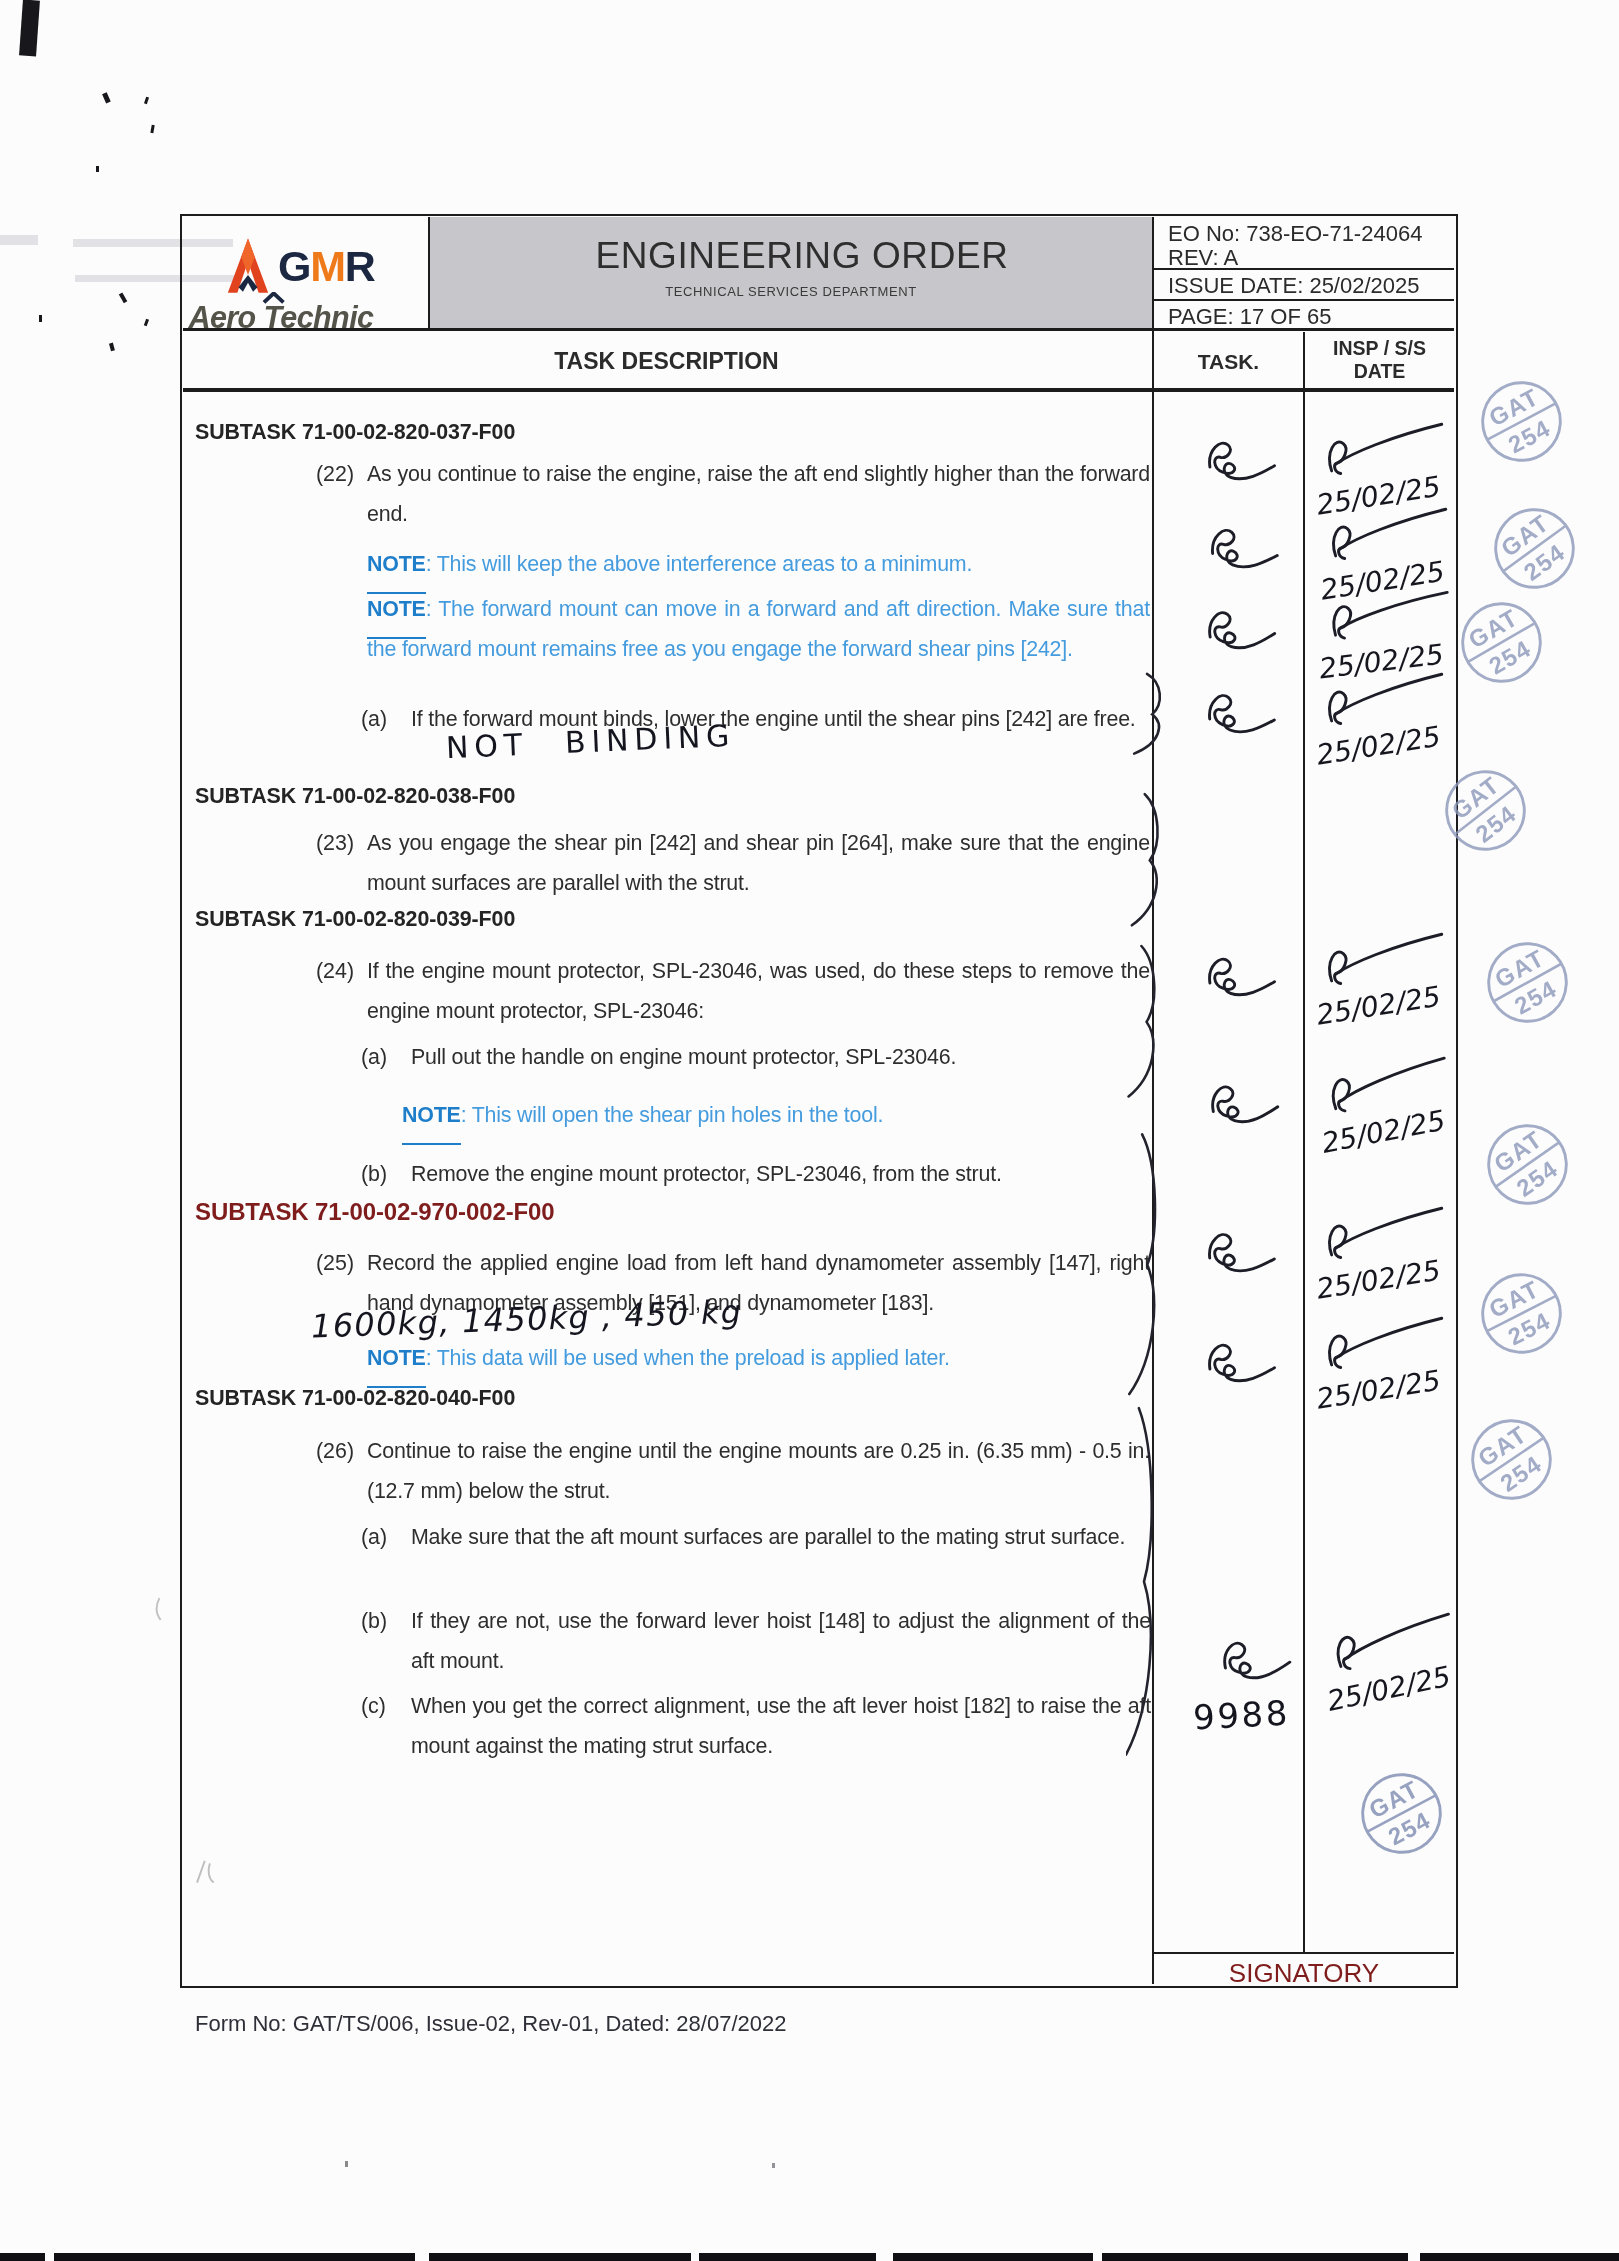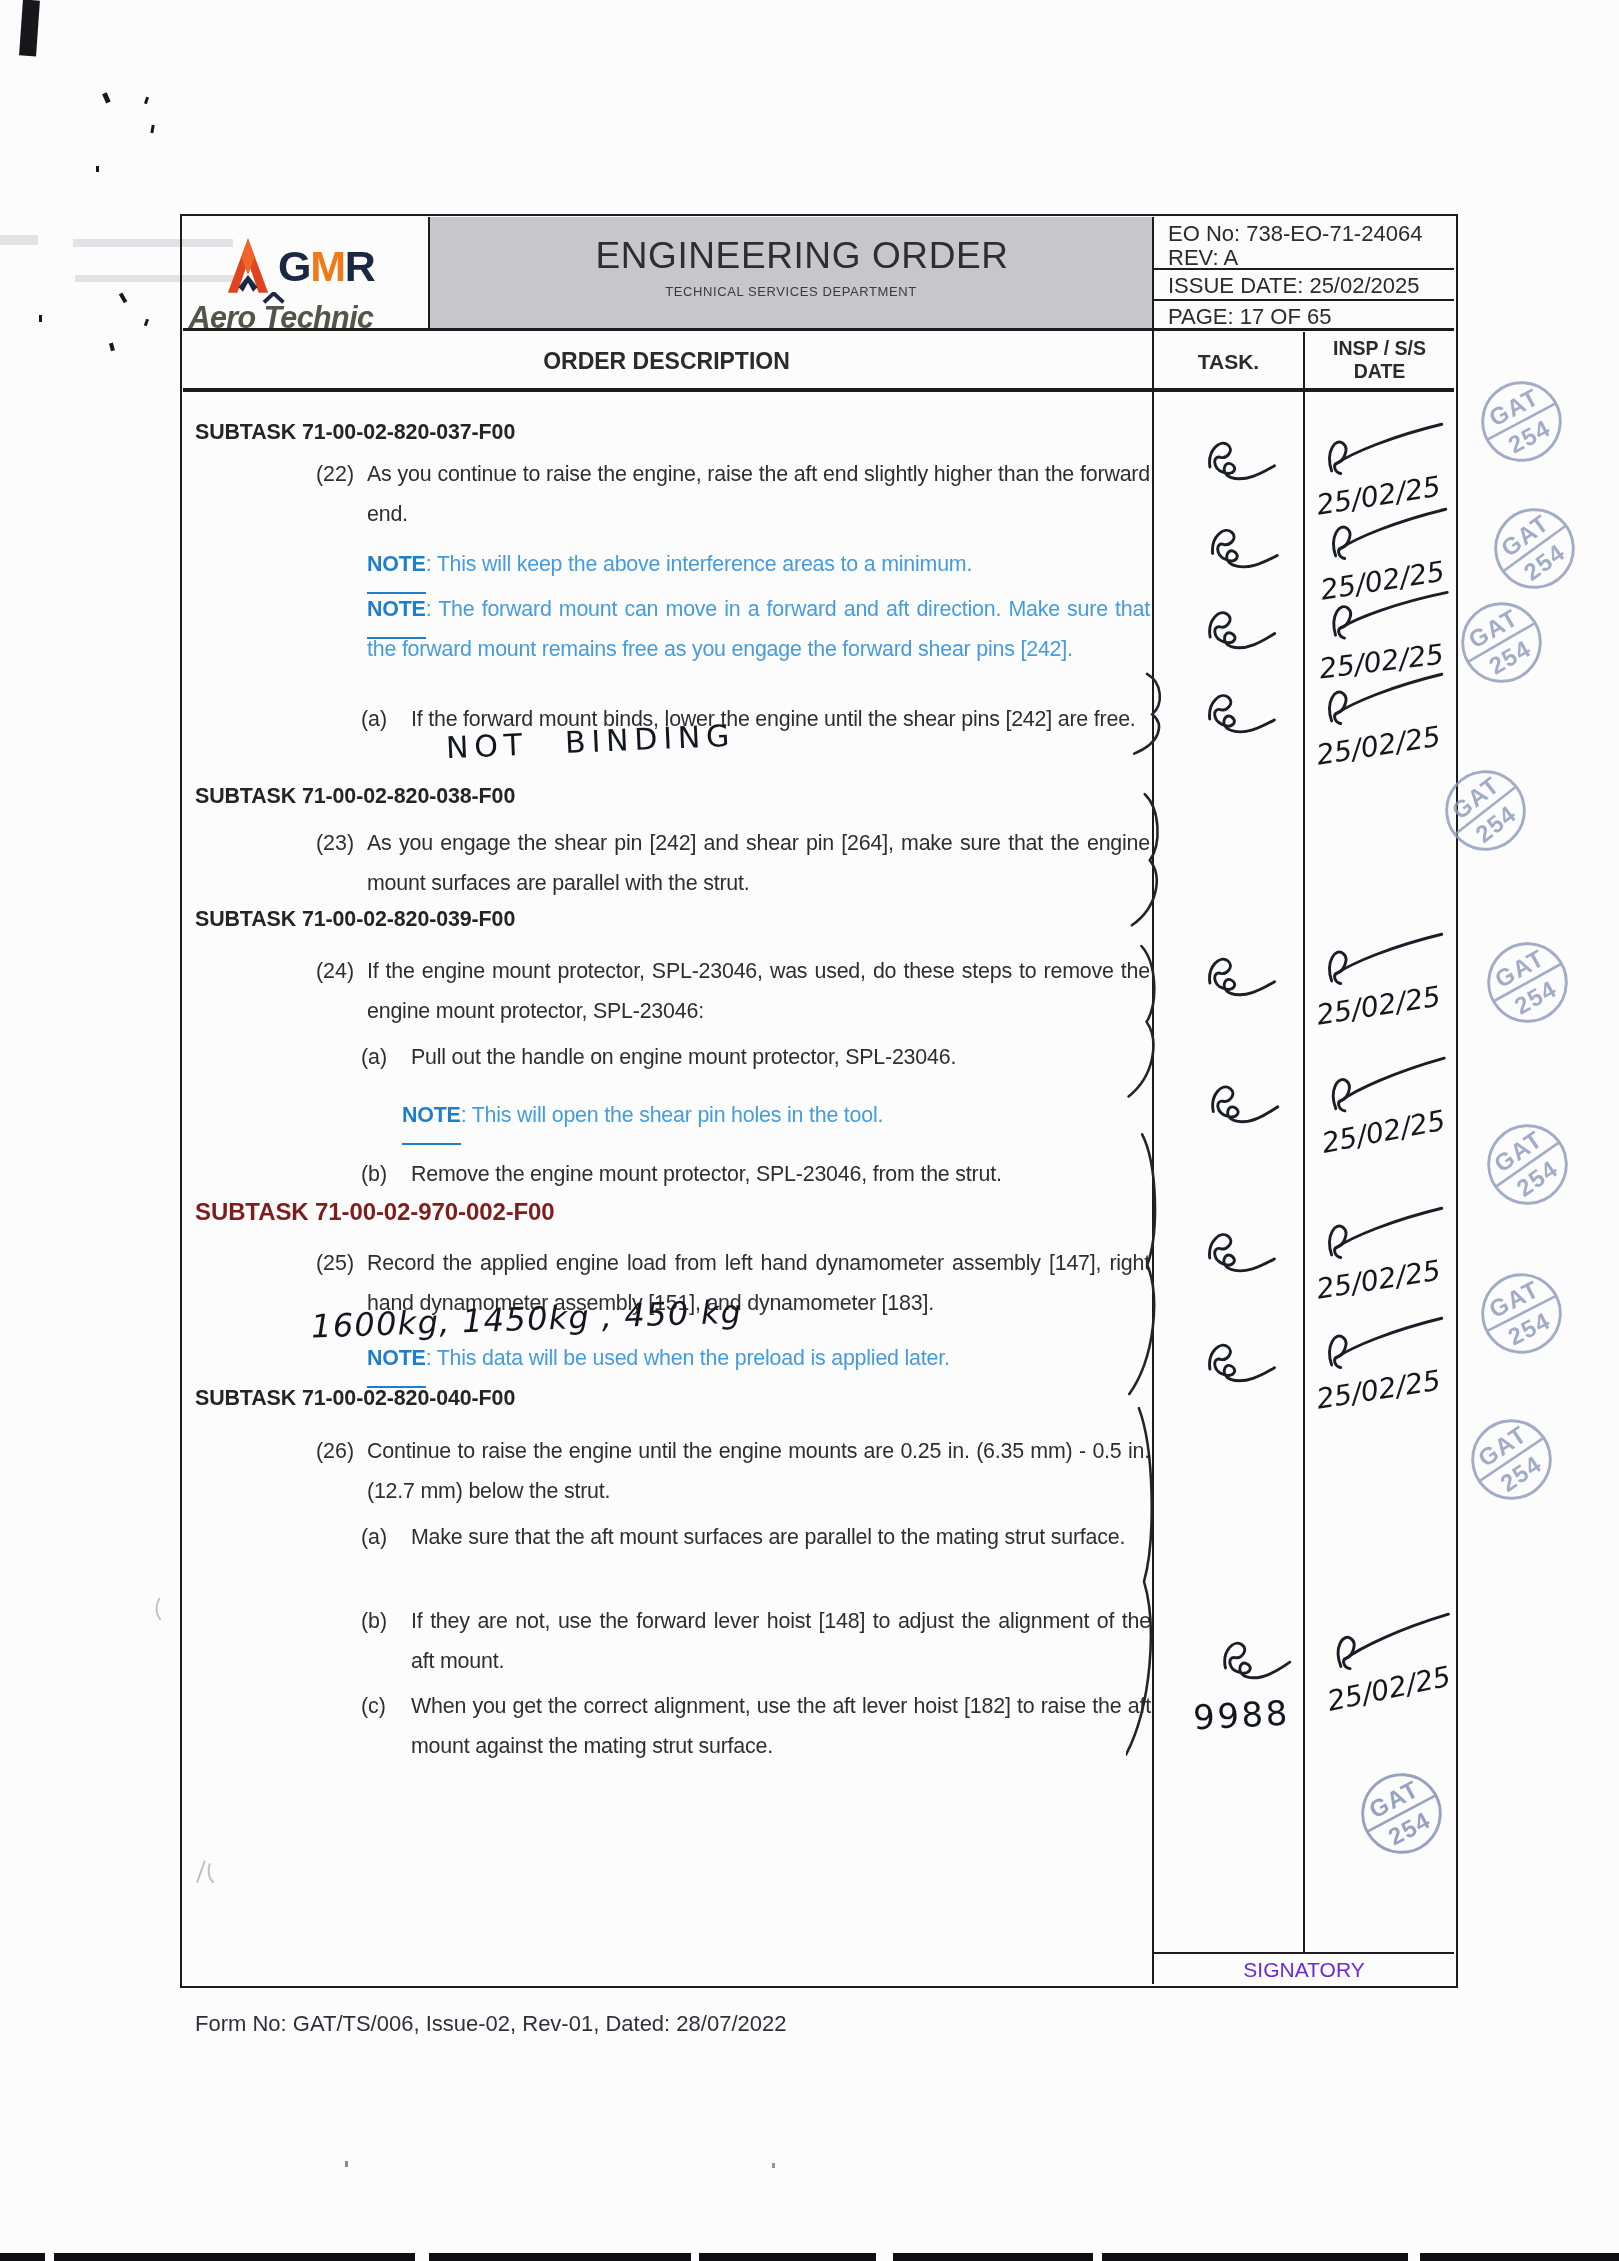--- a/index.html
+++ b/index.html
@@ -35,21 +35,21 @@
   
   .stamp{position:absolute;width:97px;height:97px;opacity:.8;}
   .stamp circle{fill:none;stroke:#8d99ba;stroke-width:4.5;}
   .stamp line{stroke:#8d99ba;stroke-width:4;}
   .stamp text{fill:#8d99ba;font-weight:bold;font-size:37px;letter-spacing:2px;
               font-family:"Liberation Sans",sans-serif;text-anchor:middle;}
   
   .speck{position:absolute;background:#17171c;}
   .smudge{position:absolute;background:#e2e2e6;}
   .footer{font-size:22px;color:#2f2f38;}
-  .sigline{font-size:21px;color:#6d28d9;}
+  .sigline{font-size:26px;color:#7f1d1d;}
 </style>
 </head>
 <body>
 
 <div class="page">
 
   <div>
     <div class="speck" style="left:21px;top:0;width:17px;height:56px;transform:rotate(4deg);"></div>
     <div class="speck" style="left:104px;top:93px;width:4.5px;height:10.4px;transform:rotate(-24deg);"></div>
     <div class="speck" style="left:145px;top:97px;width:3.2px;height:7.1px;transform:rotate(18deg);"></div>
@@ -92,21 +92,21 @@
   </div>
 
   <div class="abs doc-title" style="left:430px;top:235px;width:722px;">ENGINEERING ORDER</div>
   <div class="abs doc-sub" style="left:430px;top:284px;width:722px;">TECHNICAL SERVICES DEPARTMENT</div>
 
   <div class="abs eotext" style="left:1168px;top:221px;">EO No: 738-EO-71-24064</div>
   <div class="abs eotext" style="left:1168px;top:245px;">REV: A</div>
   <div class="abs eotext" style="left:1168px;top:273px;">ISSUE DATE: 25/02/2025</div>
   <div class="abs eotext" style="left:1168px;top:304px;">PAGE: 17 OF 65</div>
 
-  <div class="abs colhead" style="left:183px;top:348px;width:967px;font-size:23px;">ORDER DESCRIPTION</div>
+  <div class="abs colhead" style="left:183px;top:348px;width:967px;font-size:23px;">TASK DESCRIPTION</div>
   <div class="abs colhead" style="left:1154px;top:350px;width:149px;font-size:21px;">TASK.</div>
   <div class="abs colhead" style="left:1305px;top:337px;width:149px;font-size:19.5px;">
     <div>INSP / S/S</div>
     <div>DATE</div>
   </div>
 
   <div class="abs subtask" style="left:195px;top:420px;">SUBTASK 71-00-02-820-037-F00</div>
 
   <div>
     <div class="abs num" style="left:316px;top:454px;">(22)</div>

